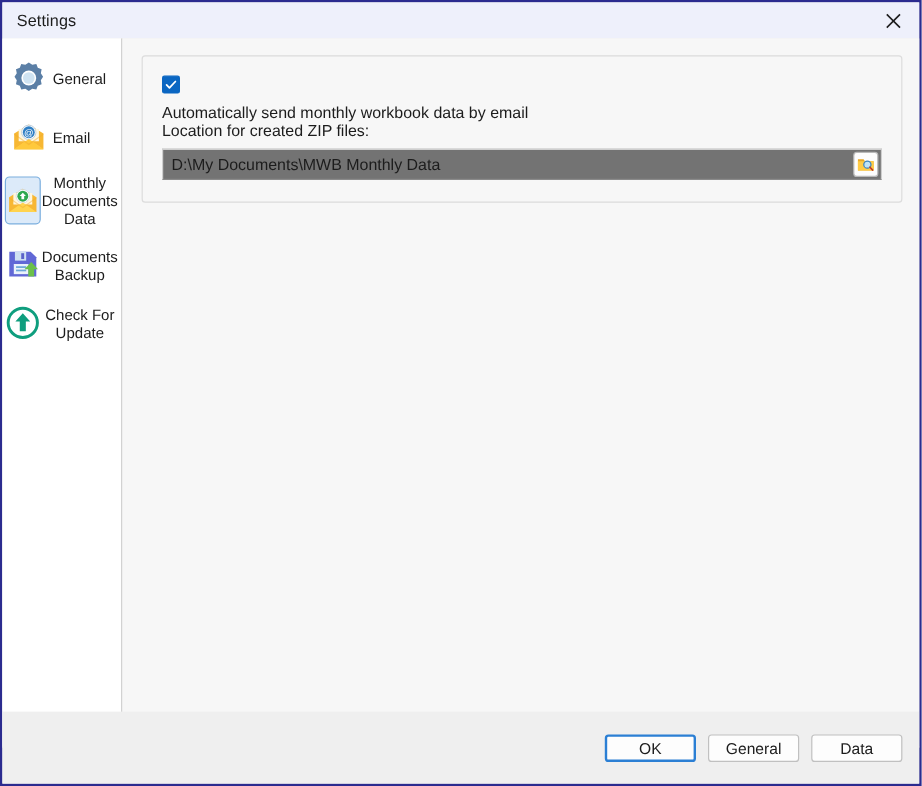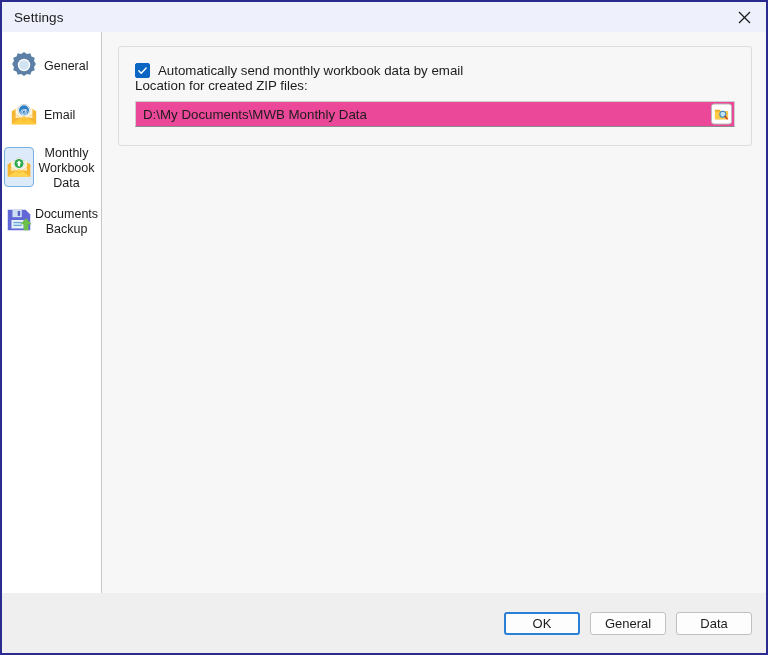--- a/index.html
+++ b/index.html
@@ -114,20 +114,21 @@
     background: #f7f7f7;
     box-sizing: border-box;
     padding: 16px 16px 18px 16px;
   }
 
   .check-row {
     display: flex;
     align-items: flex-start;
     gap: 8px;
     cursor: pointer;
+    flex-direction: column;
   }
   .checkbox {
     width: 15px;
     height: 15px;
     border-radius: 2px;
     background: #0a66c2;
     border: 1px solid #0a66c2;
     box-sizing: border-box;
     display: flex;
     align-items: center;
@@ -143,21 +144,21 @@
     font-size: 13.3px;
     color: #1c1c1c;
   }
 
   .path-row {
     margin-top: 8px;
     position: relative;
     display: flex;
     align-items: flex-end;
     height: 26px;
-    background: #ec4899;
+    background: #737373;
     border: 1px solid #cfcfcf;
     border-bottom-color: #8a8a8a;
     box-sizing: border-box;
   }
   .path-input {
     flex: 1;
     border: none;
     outline: none;
     background: transparent;
     font-family: "Liberation Sans", sans-serif;
@@ -264,38 +265,47 @@
           <svg width="28" height="28" viewBox="0 0 32 32">
             <path fill="#f7b733" d="M3 13l13-8 13 8v14H3z"></path>
             <path fill="#fff6dd" d="M7 9h18v11H7z"></path>
             <circle cx="16" cy="12" r="6.4" fill="#ffffff" stroke="#cfd9df" stroke-width="0.8"></circle>
             <circle cx="16" cy="12" r="5.2" fill="#2ea84f"></circle>
             <path fill="#ffffff" d="M16 8.6l3 3.2h-1.7v3.2h-2.6v-3.2H13z"></path>
             <path fill="#ffd34e" d="M3 27l13-9 13 9z"></path>
             <path fill="#f0a92b" d="M3 13l13 9 13-9v1.2L16 23.4 3 14.2z" opacity="0.45"></path>
           </svg>
         </span>
-        <span class="side-label">Monthly Workbook Data</span>
+        <span class="side-label">Monthly Documents Data</span>
       </div>
 
       <div class="side-item">
         <span class="side-icon-wrap">
           <svg width="30" height="30" viewBox="0 0 32 32">
             <path fill="#6168d6" d="M4 5h19l5 5v17H4z"></path>
             <rect x="9" y="5" width="10" height="8" fill="#cfe0f2"></rect>
             <rect x="14.6" y="6.4" width="2.6" height="5.2" fill="#5b62c9"></rect>
             <rect x="8" y="16" width="13" height="9" fill="#eaf2fb"></rect>
             <rect x="10" y="18" width="9" height="1.5" fill="#6aa6d8"></rect>
             <rect x="10" y="21" width="9" height="1.5" fill="#6aa6d8"></rect>
             <path fill="#6cc04a" d="M23.5 14.2l6 6.4h-3.4V27h-5.2v-6.4h-3.4z"></path>
           </svg>
         </span>
         <span class="side-label">Documents Backup</span>
       </div>
 
+      <div class="side-item">
+        <span class="side-icon-wrap">
+          <svg width="30" height="30" viewBox="0 0 32 32">
+            <circle cx="16" cy="16" r="13" fill="none" stroke="#0f9e7e" stroke-width="2.6"></circle>
+            <path fill="#0f9e7e" d="M16 7.6l6.6 7.2h-3.9v8.6h-5.4v-8.6H9.4z"></path>
+          </svg>
+        </span>
+        <span class="side-label">Check For Update</span>
+      </div>
 
     </div>
 
     <div class="content">
       <div class="group-panel">
 
         <div class="check-row">
           <span class="checkbox">
             <svg width="11" height="11" viewBox="0 0 12 12">
               <path d="M2 6.2l2.6 2.8L10 3.2" fill="none" stroke="#ffffff" stroke-width="1.6" stroke-linecap="round" stroke-linejoin="round"></path>

